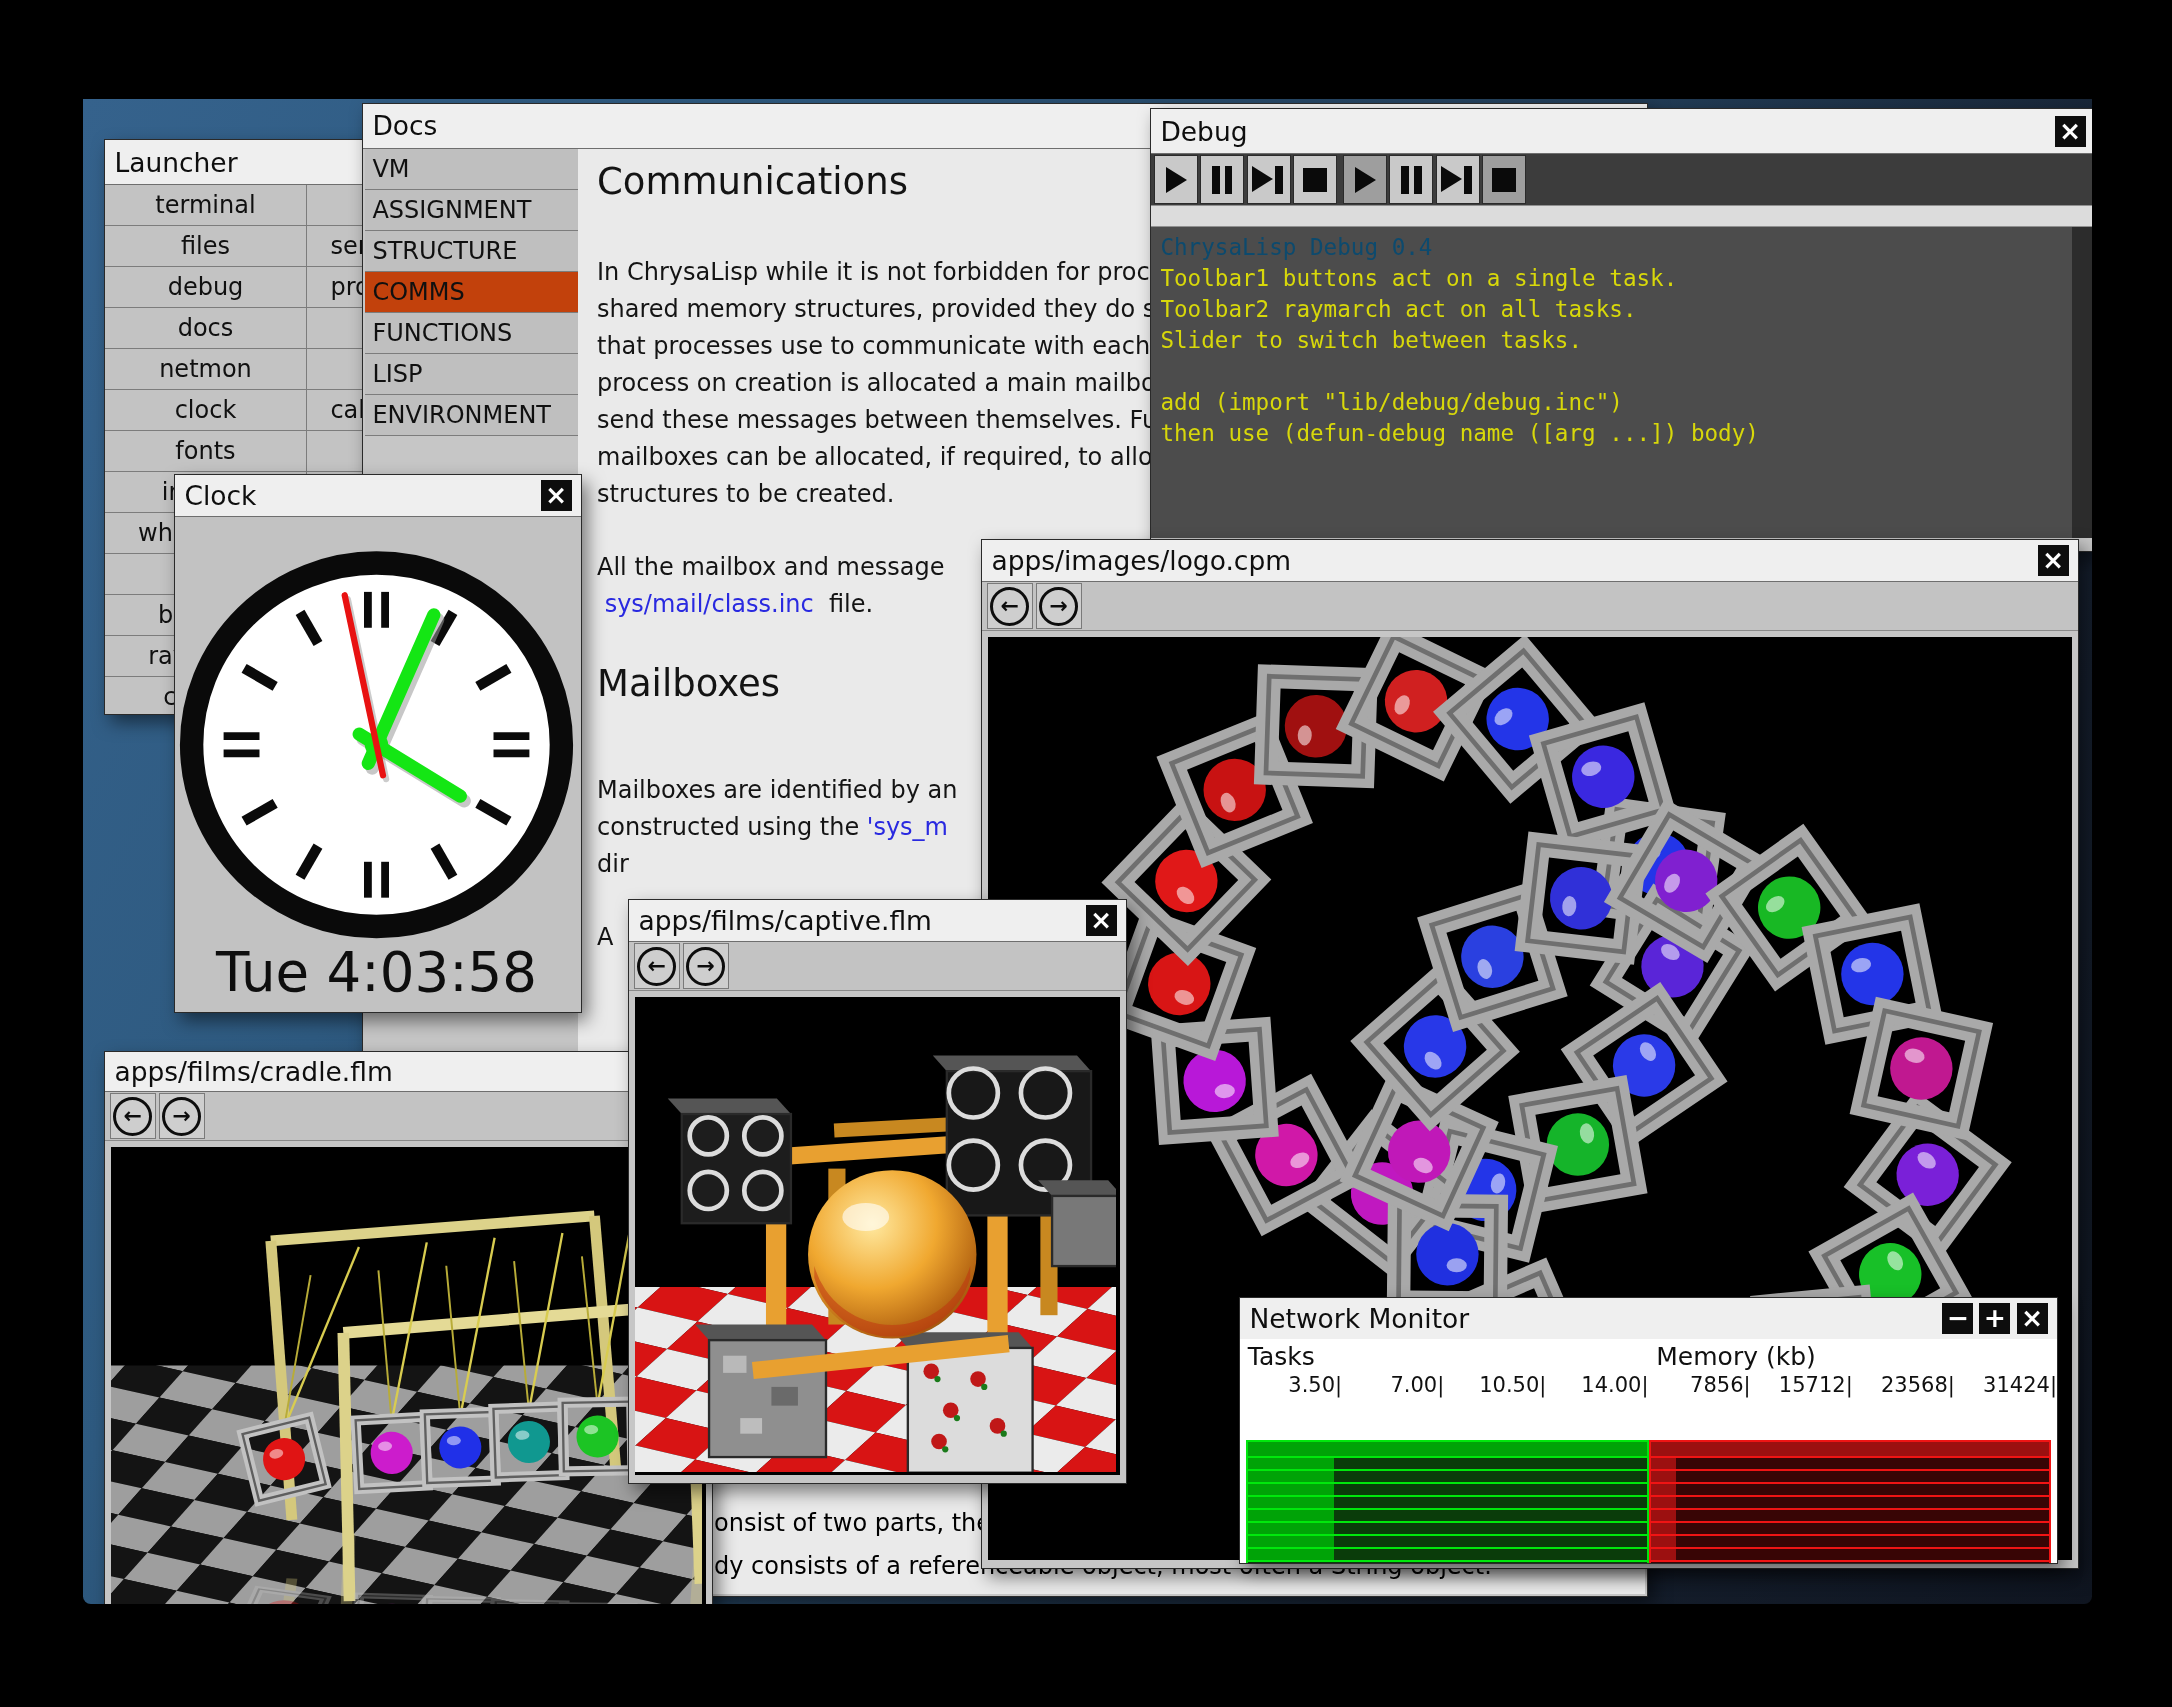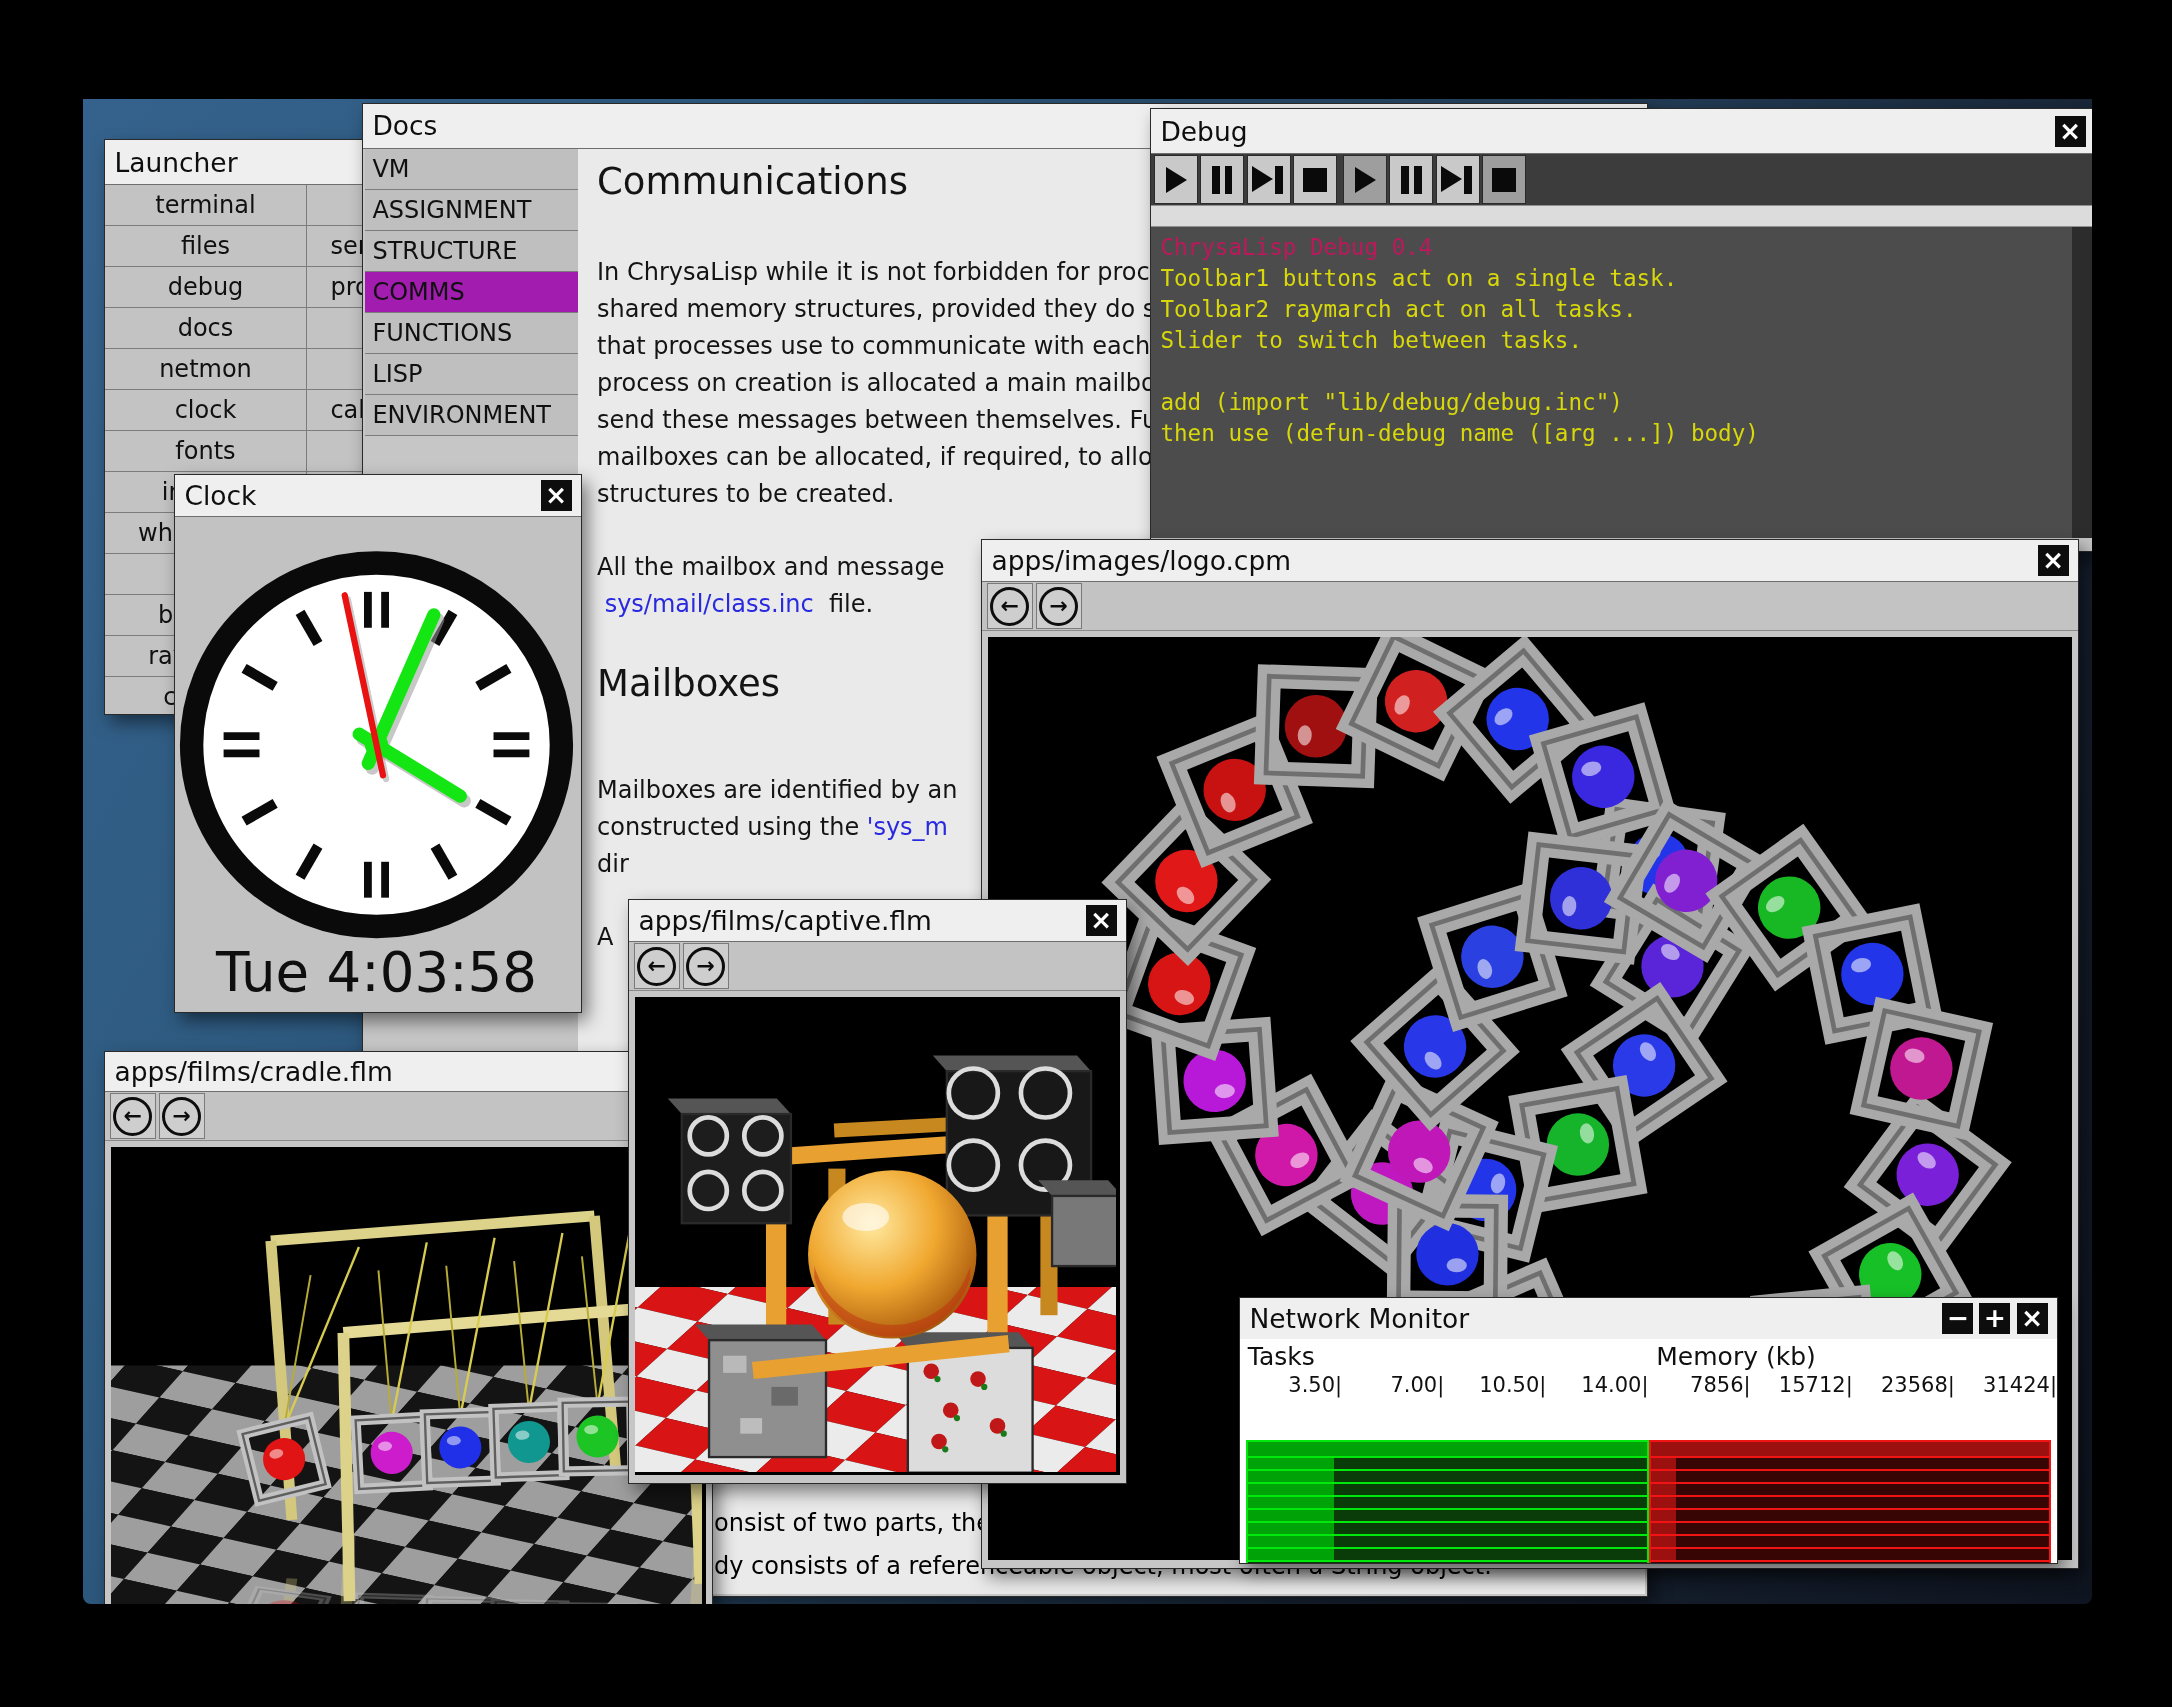--- a/index.html
+++ b/index.html
@@ -116,21 +116,21 @@
       </div>
 
       <div class="cwin" id="docs" style="left:279px;top:3.9px;width:1284px;height:1492px;z-index:2">
         <div class="tbar" style="height:44px">
           <span>Docs</span>
         </div>
         <div id="docs-sidebar" style="position:absolute;left:1.6px;top:45px;width:214px">
             <div class="btnrow" style="padding-left: 7.8px; background: rgb(191, 191, 191); text-align: right;">VM</div>
             <div class="btnrow" style="padding-left: 7.8px; background: rgb(191, 191, 191);">ASSIGNMENT</div>
             <div class="btnrow" style="padding-left: 7.8px; background: rgb(191, 191, 191);">STRUCTURE</div>
-            <div class="btnrow" style="padding-left: 7.8px; background: #a21caf;">COMMS</div>
+            <div class="btnrow" style="padding-left: 7.8px; background: #c2410c;">COMMS</div>
             <div class="btnrow" style="padding-left: 7.8px; background: rgb(191, 191, 191);">FUNCTIONS</div>
             <div class="btnrow" style="padding-left: 7.8px; background: rgb(191, 191, 191);">LISP</div>
             <div class="btnrow" style="padding-left: 7.8px; background: rgb(191, 191, 191);">ENVIRONMENT</div>
           </div>
         <div id="docs-content">
           <div class="dhead" style="margin:0 0 50px 0">Communications</div>
           <div id="docs-para1">
               <div class="dline">In ChrysaLisp while it is not forbidden for processes to communicate with</div>
               <div class="dline">shared memory structures, provided they do so carefully, the main mechanism</div>
               <div class="dline">that processes use to communicate with each other is via message passing. Each</div>
@@ -200,21 +200,21 @@
             </div>
             <div class="mbtn pressed">
               <span style="display:flex">
                 <div class="ic-stop"></div>
               </span>
             </div>
           </div>
         <div id="dbg-slider"></div>
         <div id="dbg-term">
           <div id="dbg-lines">
-              <div class="tline" style="color: #be185d;">ChrysaLisp Debug 0.4</div>
+              <div class="tline" style="color: #0c4a6e;">ChrysaLisp Debug 0.4</div>
               <div class="tline" style="color: rgb(216, 216, 10);">Toolbar1 buttons act on a single task.</div>
               <div class="tline" style="color: rgb(216, 216, 10);">Toolbar2 raymarch act on all tasks.</div>
               <div class="tline" style="color: rgb(216, 216, 10);">Slider to switch between tasks.</div>
               <div class="tline" style="color: rgb(216, 216, 10);"> </div>
               <div class="tline" style="color: rgb(216, 216, 10);">add (import "lib/debug/debug.inc")</div>
               <div class="tline" style="color: rgb(216, 216, 10);">then use (defun-debug name ([arg ...]) body)</div>
             </div>
           <div id="dbg-scroll"></div>
         </div>
       </div>

